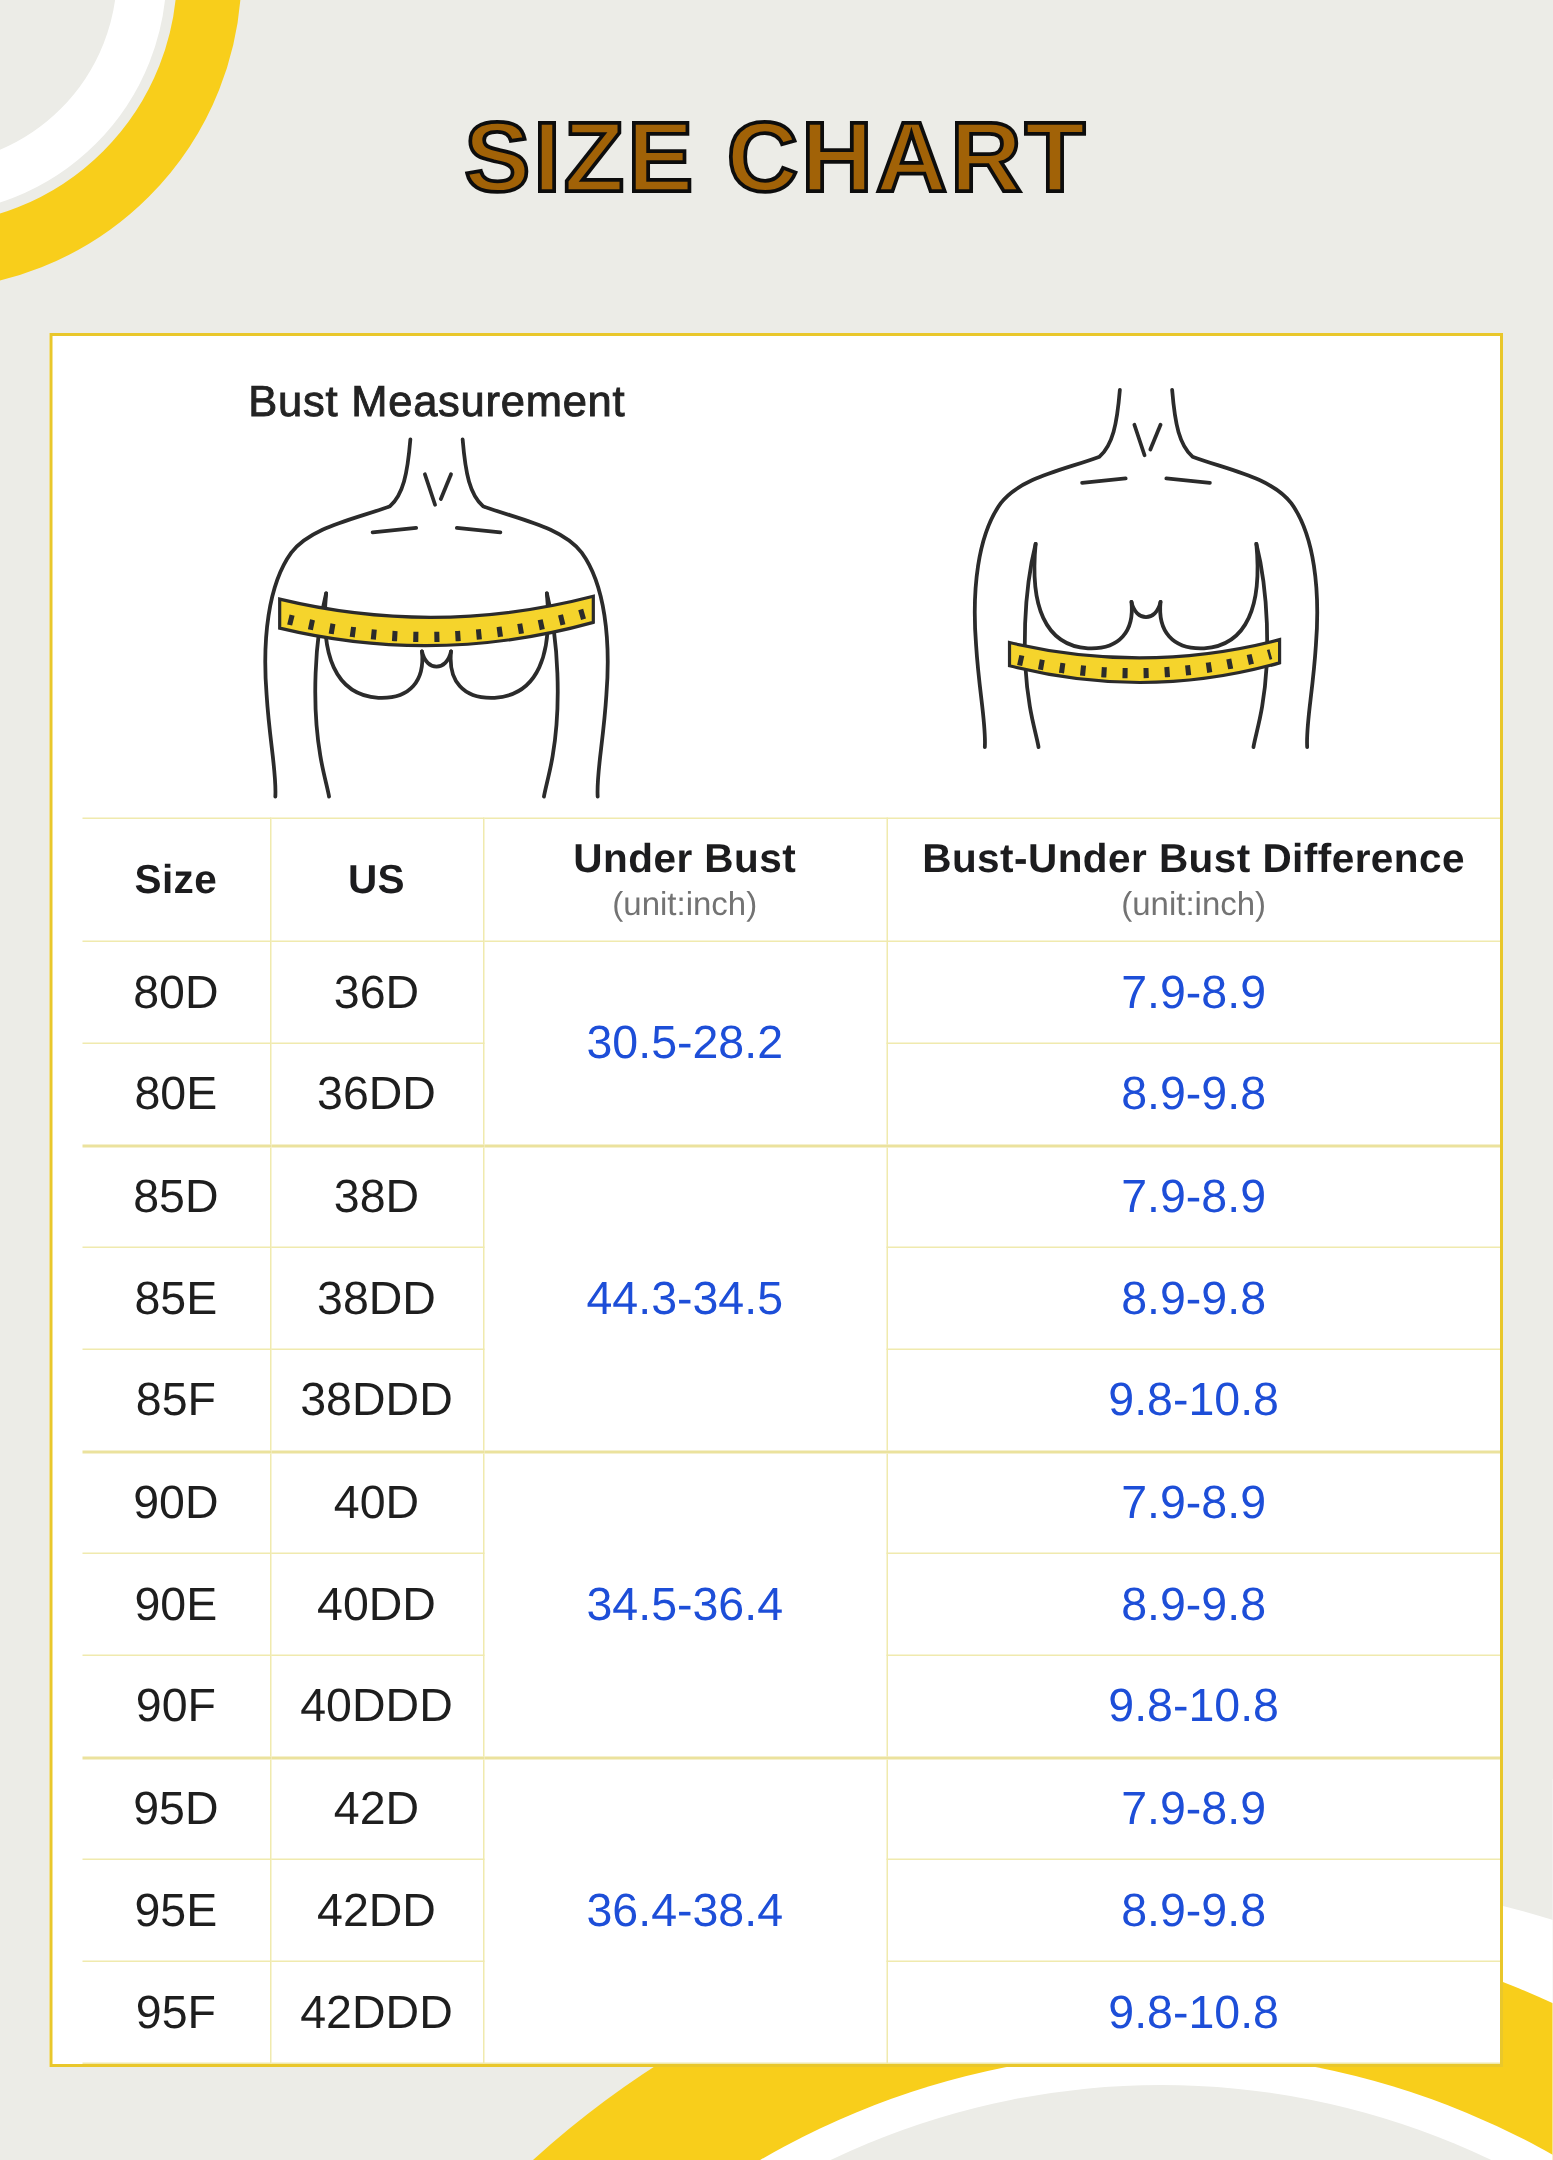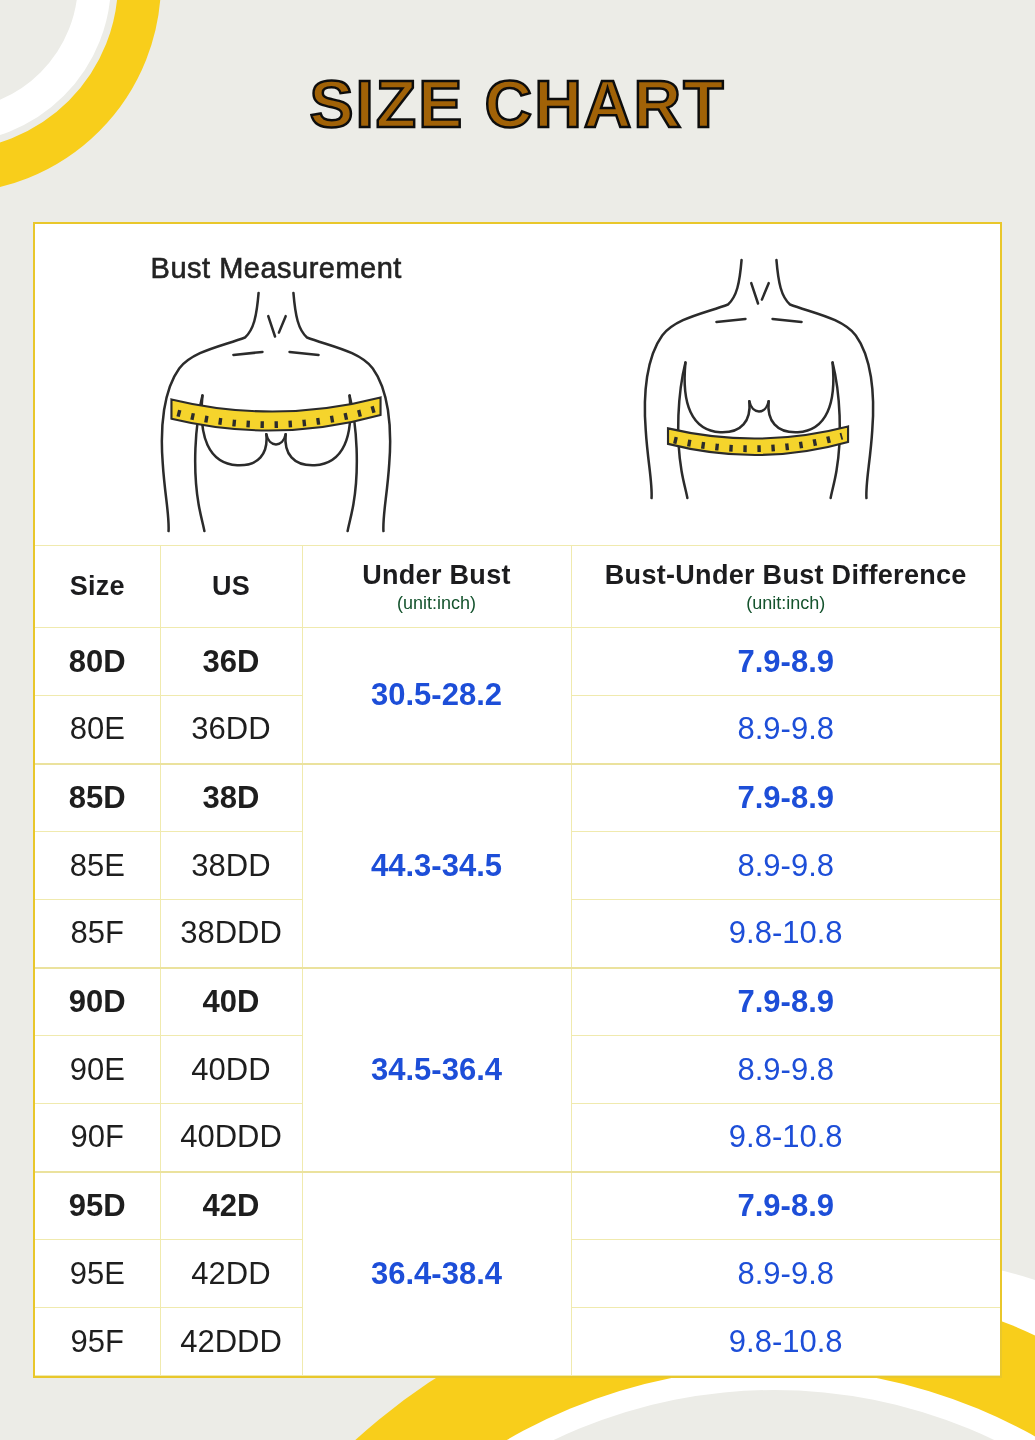--- a/index.html
+++ b/index.html
@@ -44,20 +44,21 @@
   
   .card {
     position: absolute;
     left: 33px; top: 222px;
     width: 969px; height: 1156px;
     background: #FFFFFF;
     border: 2px solid #E9C72B;
     z-index: 2;
     display: flex;
     flex-direction: column;
+    padding-left: 20px;
   }
 
   
   .figures {
     height: 322px;
     display: flex;
   }
   .figure-panel {
     flex: 1;
     display: flex;
@@ -90,32 +91,32 @@
   .size-table tbody tr { height: 68px; }
   .size-table th {
     font-weight: 700;
     font-size: 27px;
     color: #1C1C1E;
     letter-spacing: 0.3px;
   }
   .size-table th .unit {
     display: block;
     font-weight: 400;
-    font-size: 18px;
-    color: #14532d;
+    font-size: 22px;
+    color: #737373;
     letter-spacing: 0;
     margin-top: 2px;
     text-align: center;
     -webkit-text-stroke: 0;
   }
   .size-table th .unit:empty { display: none; }
   .size-table td { font-size: 31px; }
   .cell-size, .cell-us { color: #1E1E1E; }
   .cell-underbust, .cell-diff { color: #1d4ed8; }
-  .size-table tr.group-start td { border-top: 2px solid #EBE29D; font-weight: bold; }
+  .size-table tr.group-start td { border-top: 2px solid #EBE29D; }
   .size-table tbody tr:first-child td { border-top: 1px solid #F0EAAE; }
   .size-table th:first-child, .size-table td:first-child { border-left: none; }
   .size-table th:last-child, .size-table td:last-child { border-right: none; }
 </style>
 </head>
 <body>
 
 <div class="page">
 
   <div class="ring ring-yellow-tl"></div>

